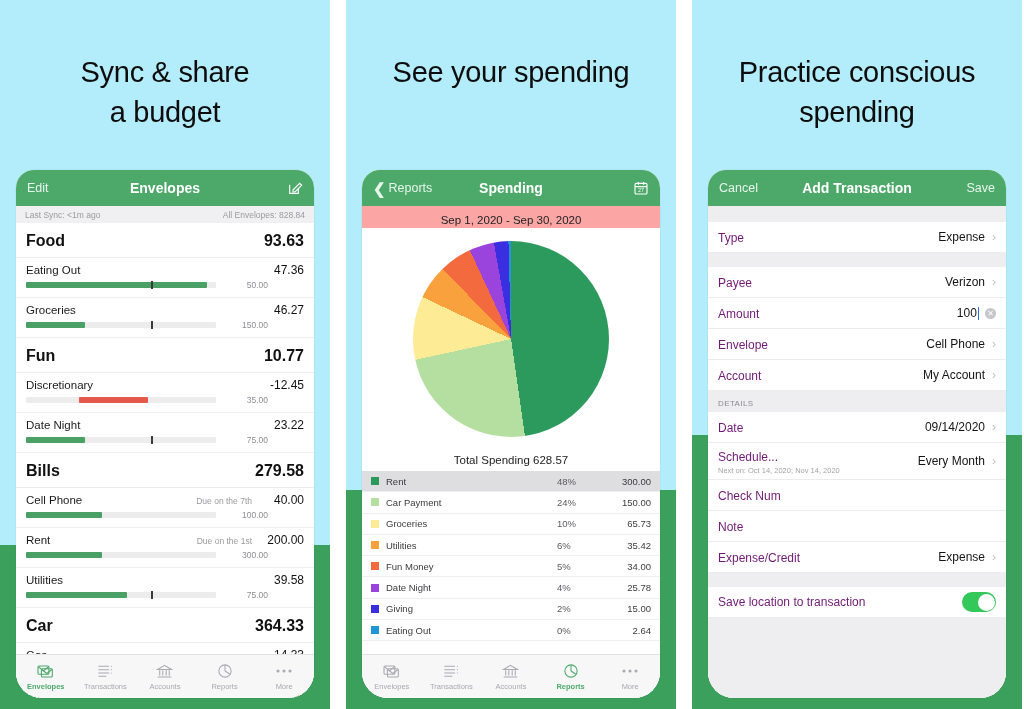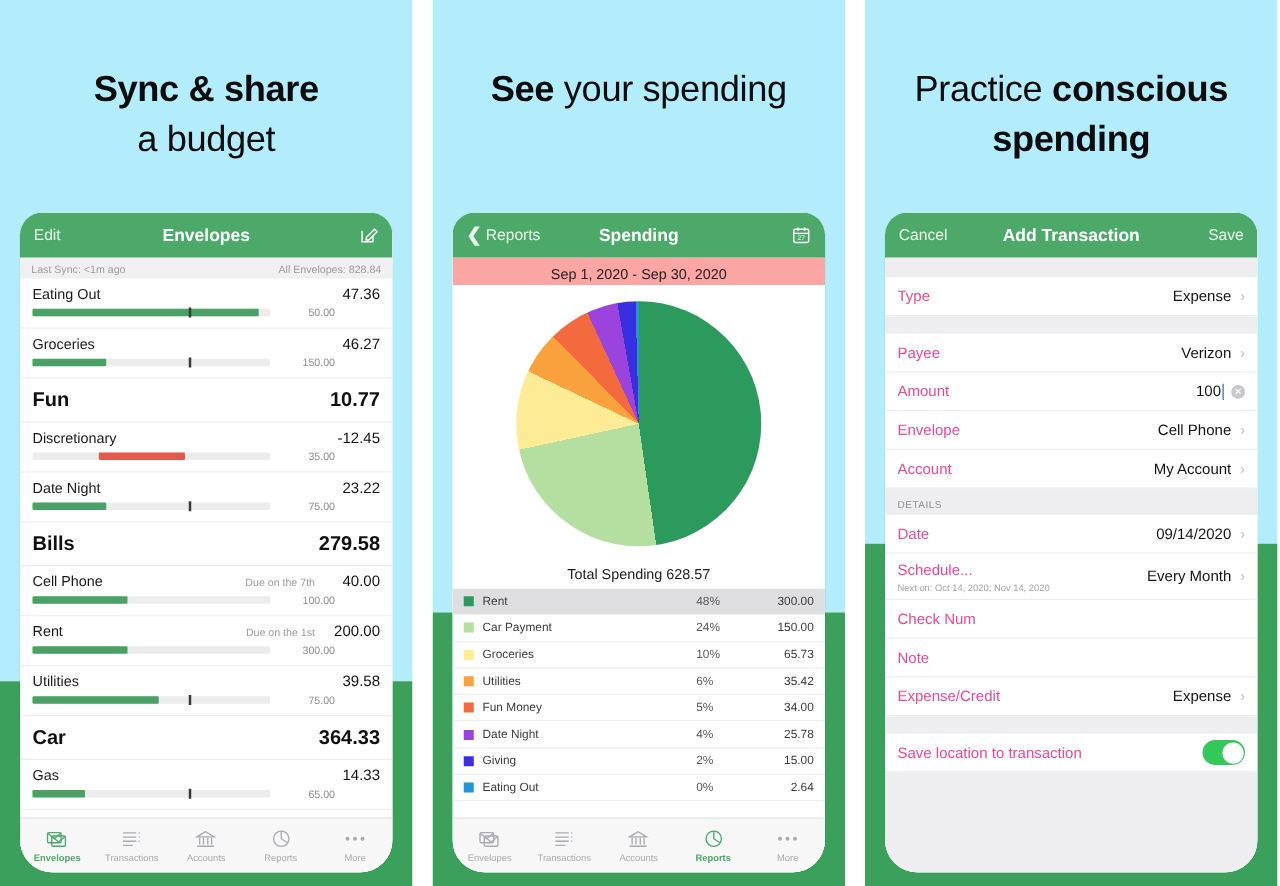--- a/index.html
+++ b/index.html
@@ -14,21 +14,21 @@
   .panel { position:relative; width:330px; height:709px; overflow:hidden; flex:0 0 330px; }
   .panel:nth-child(1){ margin-left:0; }
   .panel .bg-cyan { position:absolute; left:0; right:0; top:0; background:#b3ecfa; }
   .panel .bg-green { position:absolute; left:0; right:0; bottom:0; background:#3ba05c; }
 
   .headline {
     position:relative; z-index:3; text-align:center;
     color:#0d0d0d; padding-top:52px;
     font-size:29px; line-height:1.38; letter-spacing:-0.3px;
   }
-  .headline .b { font-weight:bold; }
+  .headline .b { font-weight:normal; }
   .headline .l { font-weight:400;text-align:center; }
 
   
   .phone {
     position:absolute; z-index:4; left:50%; transform:translateX(-50%);
     width:298px; top:170px; height:528px;
     background:#ffffff;
     border-radius:18px 18px 26px 26px;
     overflow:hidden;
     box-shadow:0 0 0 0.5px rgba(0,0,0,0.06);
@@ -104,21 +104,21 @@
   .l-pct { width:40px; color:#5a5a5f; }
   .l-amt { width:54px; text-align:right; color:#3b3b3f; }
 
   
   .form-gap { height:16px; background:#eeeef0; }
   .form-gap.sm { height:14px; }
   .frow {
     display:flex; align-items:center; min-height:31px;
     padding:4px 10px; background:#fff; border-bottom:1px solid #ececec;
   }
-  .f-lbl { font-size:12px; color:#ec4899; }
+  .f-lbl { font-size:12px; color:#701a75; }
   .f-sub { font-size:7.5px; color:#a4a4a8; margin-top:1px; }
   .f-val { margin-left:auto; font-size:12px; color:#141414; }
   .f-chev { margin-left:7px; color:#c2c2c6; font-size:12px; }
   .sec-hdr { background:#eeeef0; font-size:8px; color:#8c8c91; padding:8px 10px 4px; letter-spacing:0.4px; }
   .caret { display:inline-block; width:1.2px; height:13px; background:#2e6fe0; vertical-align:-2px; margin-left:1px; }
   .clearbtn { width:11px; height:11px; border-radius:50%; background:#c6c6cb; color:#fff; font-size:8px; line-height:11px; text-align:center; margin-left:6px; }
   .toggle { margin-left:auto; width:34px; height:20px; border-radius:10px; background:#34c759; position:relative; }
   .toggle .knob { position:absolute; right:1.5px; top:1.5px; width:17px; height:17px; border-radius:50%; background:#fff; }
   .form-tail { background:#eeeef0; flex:1; }
   .form-scroll { display:flex; flex-direction:column; height:calc(100% - 36px); }
@@ -146,20 +146,24 @@
               <path d="M4 7v13h13V12"></path>
                 <path d="M9 15l10-10 3 3-10 10H9z"></path>
             </svg>
           </span>
         </div>
         <div class="syncbar">
           <span>Last Sync: &lt;1m ago</span>
           <span>All Envelopes: 828.84</span>
         </div>
         <div class="elist" id="envelope-list">
+            <div class="grp-row">
+              <span class="g-name">Food</span>
+              <span class="g-amt">93.63</span>
+            </div>
             <div class="env-row">
               <div class="env-top">
                 <span class="env-name">Eating Out</span>
                 <span class="env-due" style="margin-left:auto"></span>
                 <span class="env-amt">47.36</span>
               </div>
               <div class="env-bot">
                 <span class="bar-wrap">
                   <span class="bar-fill" style="width:95%;"></span>
                   <span class="bar-tick" style="left:66%"></span>

